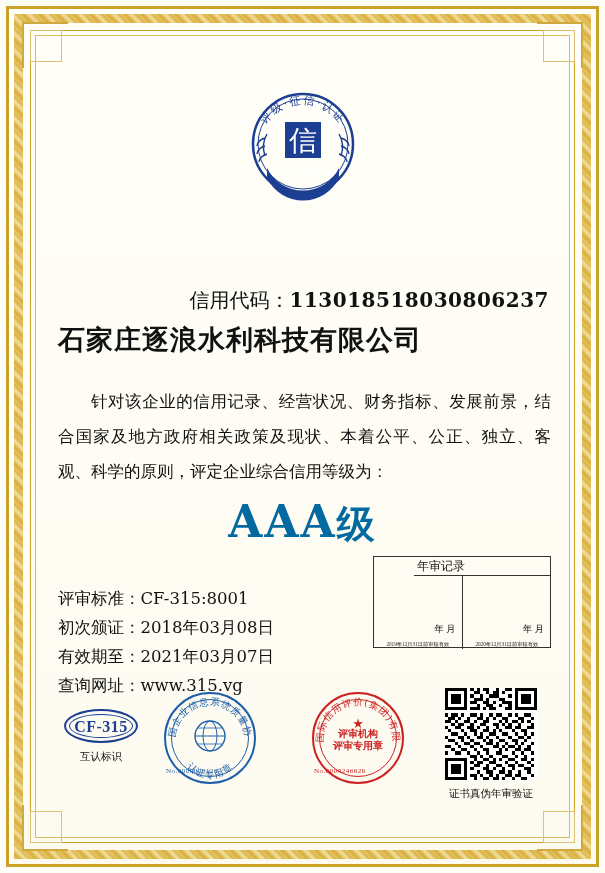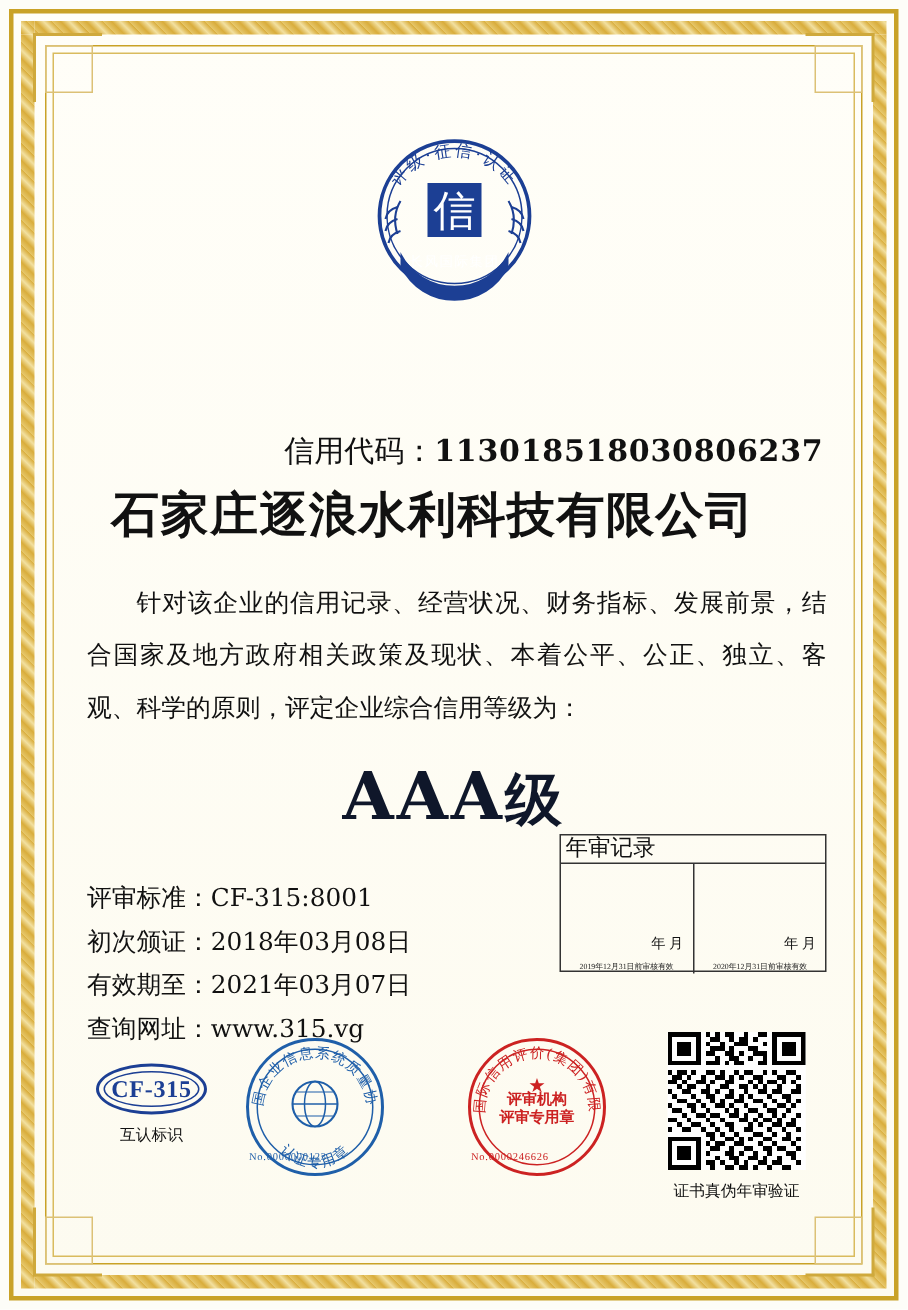--- a/index.html
+++ b/index.html
@@ -107,23 +107,23 @@
     font-size: 20px;
     color: #111;
     font-family: "DejaVu Serif", "Liberation Serif", serif;
   }
   .code-line .code-val {
     font-weight: bold;
     letter-spacing: 0.5px;
   }
   .company {
     position: absolute;
-    left: 30px;
+    left: 14px;
     top: 278px;
-    font-size: 32px;
+    font-size: 27px;
     font-weight: bold;
     letter-spacing: 1px;
     color: #111;
     font-family: "DejaVu Serif", "Liberation Serif", serif;
   }
   .body-text {
     position: absolute;
     left: 14px;
     right: 10px;
     top: 340px;
@@ -132,26 +132,25 @@
     color: #111;
     text-align: justify;
     text-indent: 33px;
     font-family: "DejaVu Serif", "Liberation Serif", serif;
   }
   .grade {
     position: absolute;
     left: 0; right: 0;
     top: 452px;
     text-align: center;
-    color: #0f172a;
+    color: #0369a1;
     font-size: 44px;
     font-weight: bold;
     letter-spacing: 2px;
     font-family: "DejaVu Serif", "Liberation Serif", serif;
-    margin-top: 10px;
   }
   .grade .grade-suffix { font-size: 38px; }
 
   
   .details {
     position: absolute;
     left: 14px;
     top: 540px;
     font-size: 16.5px;
     line-height: 29px;
@@ -166,24 +165,25 @@
     right: 10px;
     top: 512px;
     width: 178px;
     height: 92px;
     border: 1px solid #333;
     box-sizing: border-box;
   }
   .review-title {
     height: 18px;
     line-height: 18px;
-    font-size: 15px;
+    font-size: 12px;
     padding-left: 3px;
     border-bottom: 1px solid #333;
     color: #111;
+    margin-left: 40px;
   }
   .review-cells {
     display: flex;
     height: 73px;
   }
   .review-cell {
     flex: 1;
     position: relative;
     box-sizing: border-box;
   }

